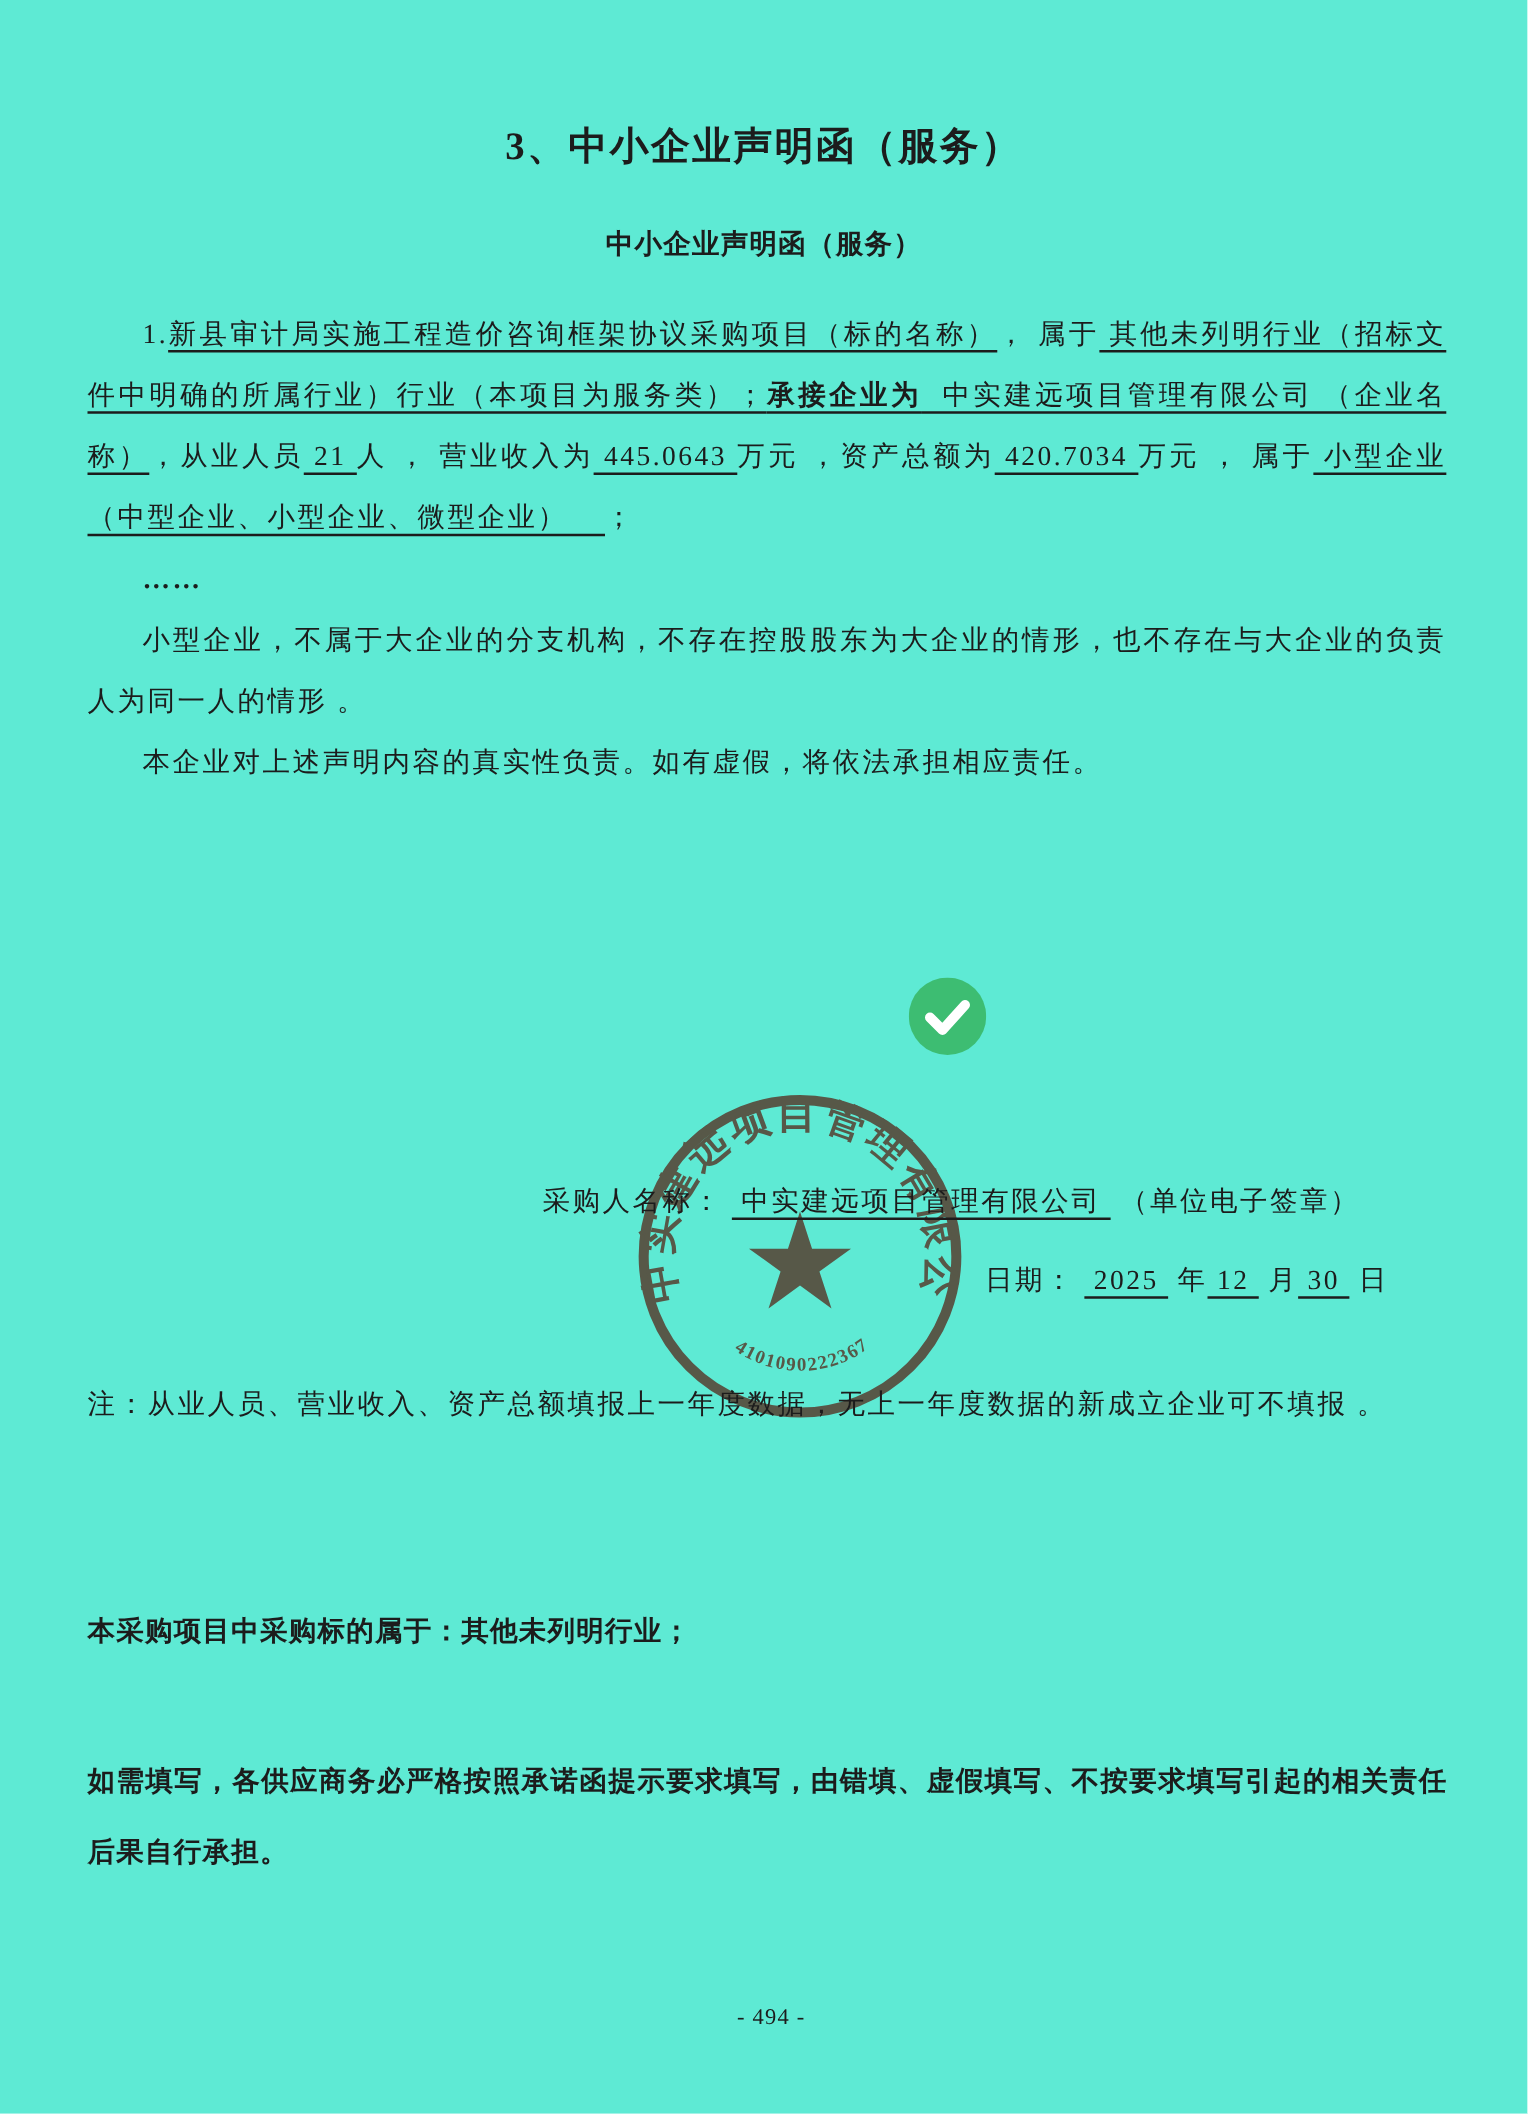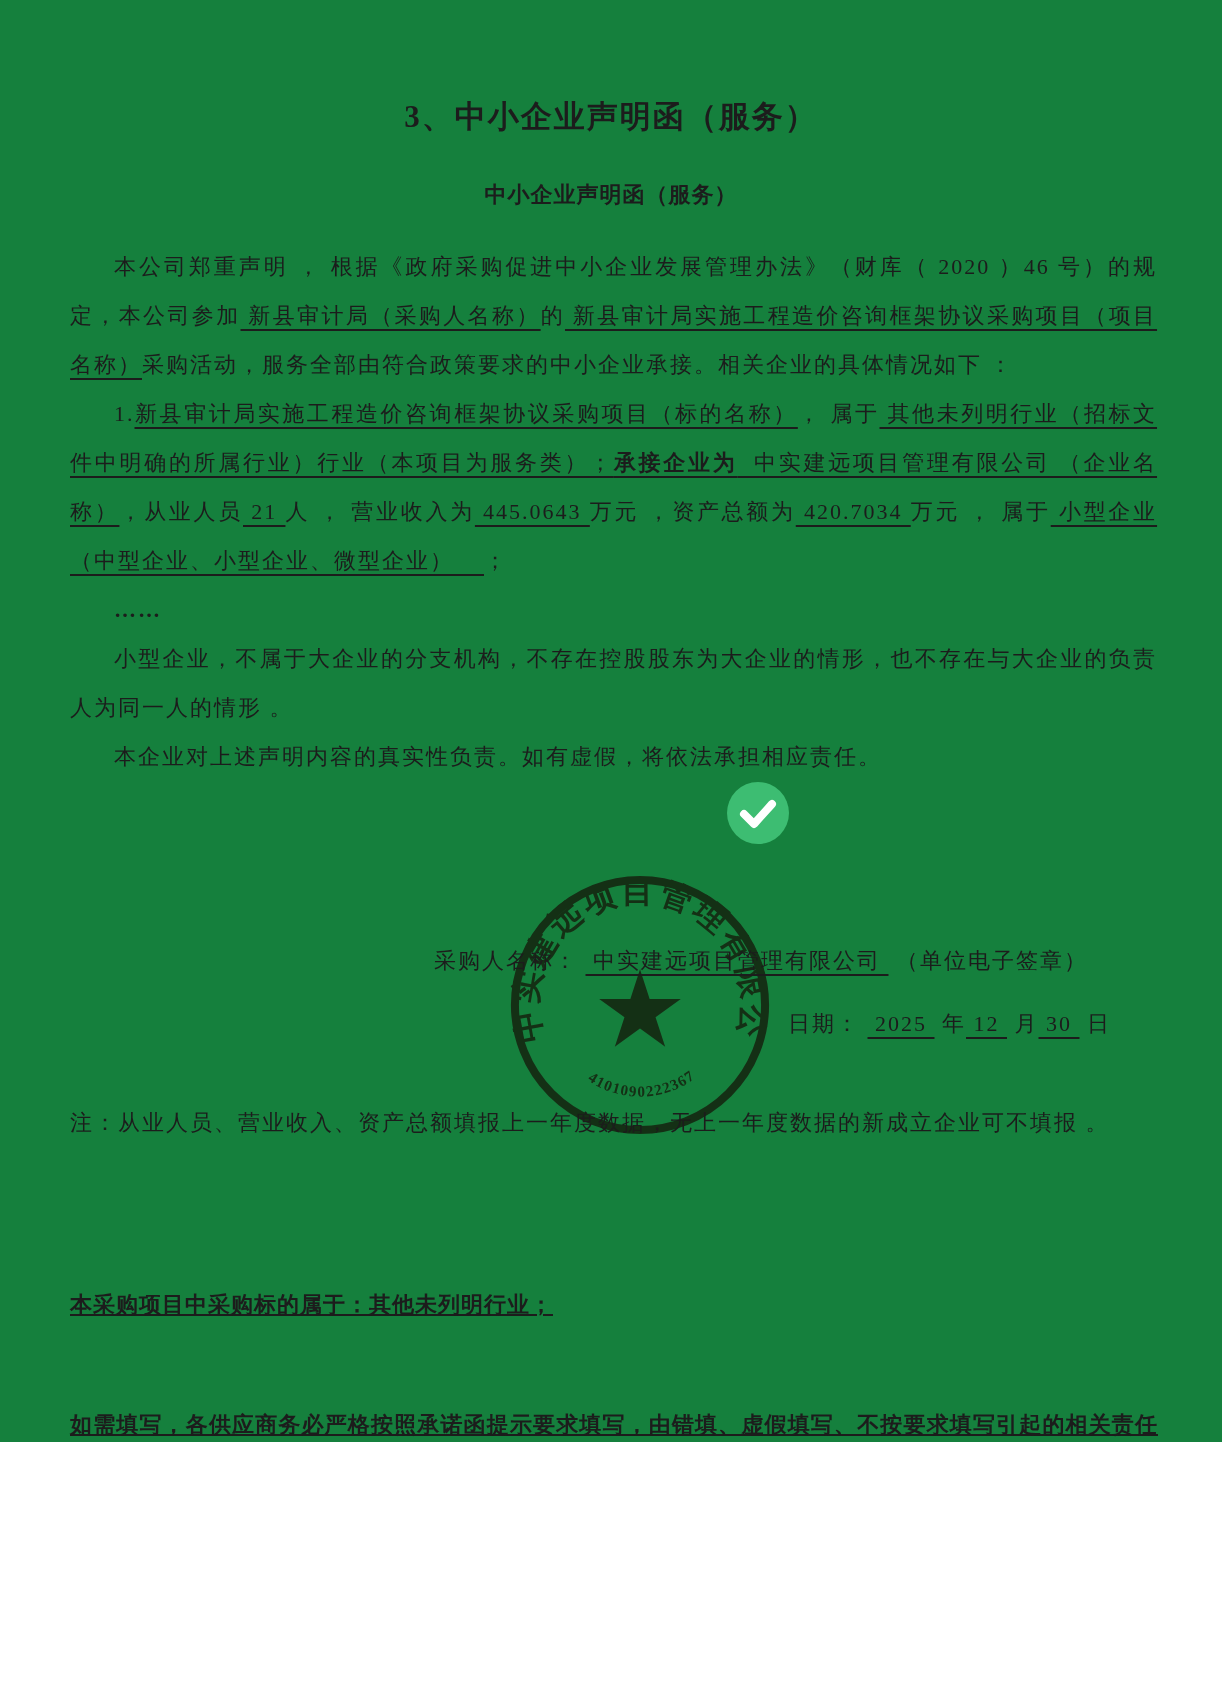--- a/index.html
+++ b/index.html
@@ -1,18 +1,18 @@
 <!DOCTYPE html>
 <html><head>
 <meta charset="utf-8">
 <style>
   html,body { margin:0; padding:0; background:#ffffff; }
   .page {
-    position:relative; width:1222px; height:1442px; margin:0 auto;
-    background:#15803d; overflow:hidden;
+    position:relative; width:1222px; height:1691px; margin:0 auto;
+    background:#5eead4; overflow:hidden;
     font-family:"Liberation Serif","DejaVu Serif",serif;
     color:#1c1c1c;
   }
   .title {
     padding-top:96px; text-align:center;
     font-size:31px; font-weight:bold; letter-spacing:2px;
   }
   .subtitle {
     margin-top:42px; text-align:center;
     font-size:22px; font-weight:bold; letter-spacing:1px;
@@ -35,21 +35,21 @@
   #sig-date { left:788px; top:1007px; }
   .note {
     position:absolute; left:70px; right:65px; top:1098px;
     font-size:22px; line-height:49px; letter-spacing:2px;
     text-align:justify; white-space:pre-wrap;
   }
   .bold-line {
     position:absolute; left:70px; right:64px;
     font-family:"Liberation Sans","DejaVu Sans",sans-serif;
     font-weight:bold; font-size:22px; letter-spacing:1px;
-    text-align:justify; white-space:pre-wrap;text-decoration:underline;
+    text-align:justify; white-space:pre-wrap;
   }
   #industry-line { top:1285px; line-height:40px; }
   #warning-line { top:1396px; line-height:57px; }
   .footer {
     position:absolute; left:0; right:0; top:1603px;
     text-align:center; font-size:18px; letter-spacing:1px;margin-left:12px;
   }
   .stamp {
     position:absolute; left:506px; top:871px;
     mix-blend-mode:multiply; opacity:0.9; pointer-events:none;
@@ -58,21 +58,20 @@
 </style>
 </head>
 <body>
 
 <div class="page">
 
   <div class="title">3、中小企业声明函（服务）</div>
   <div class="subtitle">中小企业声明函（服务）</div>
 
   <div class="doc-body">
-    <p class="indent"><span>本公司郑重声明 ， 根据《政府采购促进中小企业发展管理办法》（财库（ 2020 ）46 号）的规定，本公司参加</span><span class="u"> 新县审计局（采购人名称）</span><span>的</span><span class="u"> 新县审计局实施工程造价咨询框架协议采购项目（项目名称）</span><span>采购活动，服务全部由符合政策要求的中小企业承接。相关企业的具体情况如下 ：</span></p>
     <p class="indent"><span>1.</span><span class="u">新县审计局实施工程造价咨询框架协议采购项目（标的名称）</span><span>， 属于</span><span class="u"> 其他未列明行业（招标文件中明确的所属行业）行业（本项目为服务类）；</span><span class="u b">承接企业为</span><span class="u">  中实建远项目管理有限公司 （企业名称）</span><span>，从业人员</span><span class="u"> 21 </span><span>人 ， 营业收入为</span><span class="u"> 445.0643 </span><span>万元 ，资产总额为</span><span class="u"> 420.7034 </span><span>万元 ， 属于</span><span class="u"> 小型企业（中型企业、小型企业、微型企业）    </span><span>；</span></p>
     <p class="indent ellipsis-line">……</p>
     <p class="indent">小型企业，不属于大企业的分支机构，不存在控股股东为大企业的情形，也不存在与大企业的负责人为同一人的情形 。</p>
     <p class="indent">本企业对上述声明内容的真实性负责。如有虚假，将依法承担相应责任。</p>
   </div>
 
   <div class="check">
     <svg width="62" height="62" viewBox="0 0 62 62">
       <circle cx="31" cy="31" r="31" fill="#3dbd72"></circle>
       <path d="M17 32 L27 42 L45 22" fill="none" stroke="#ffffff" stroke-width="8" stroke-linecap="round" stroke-linejoin="round"></path>

